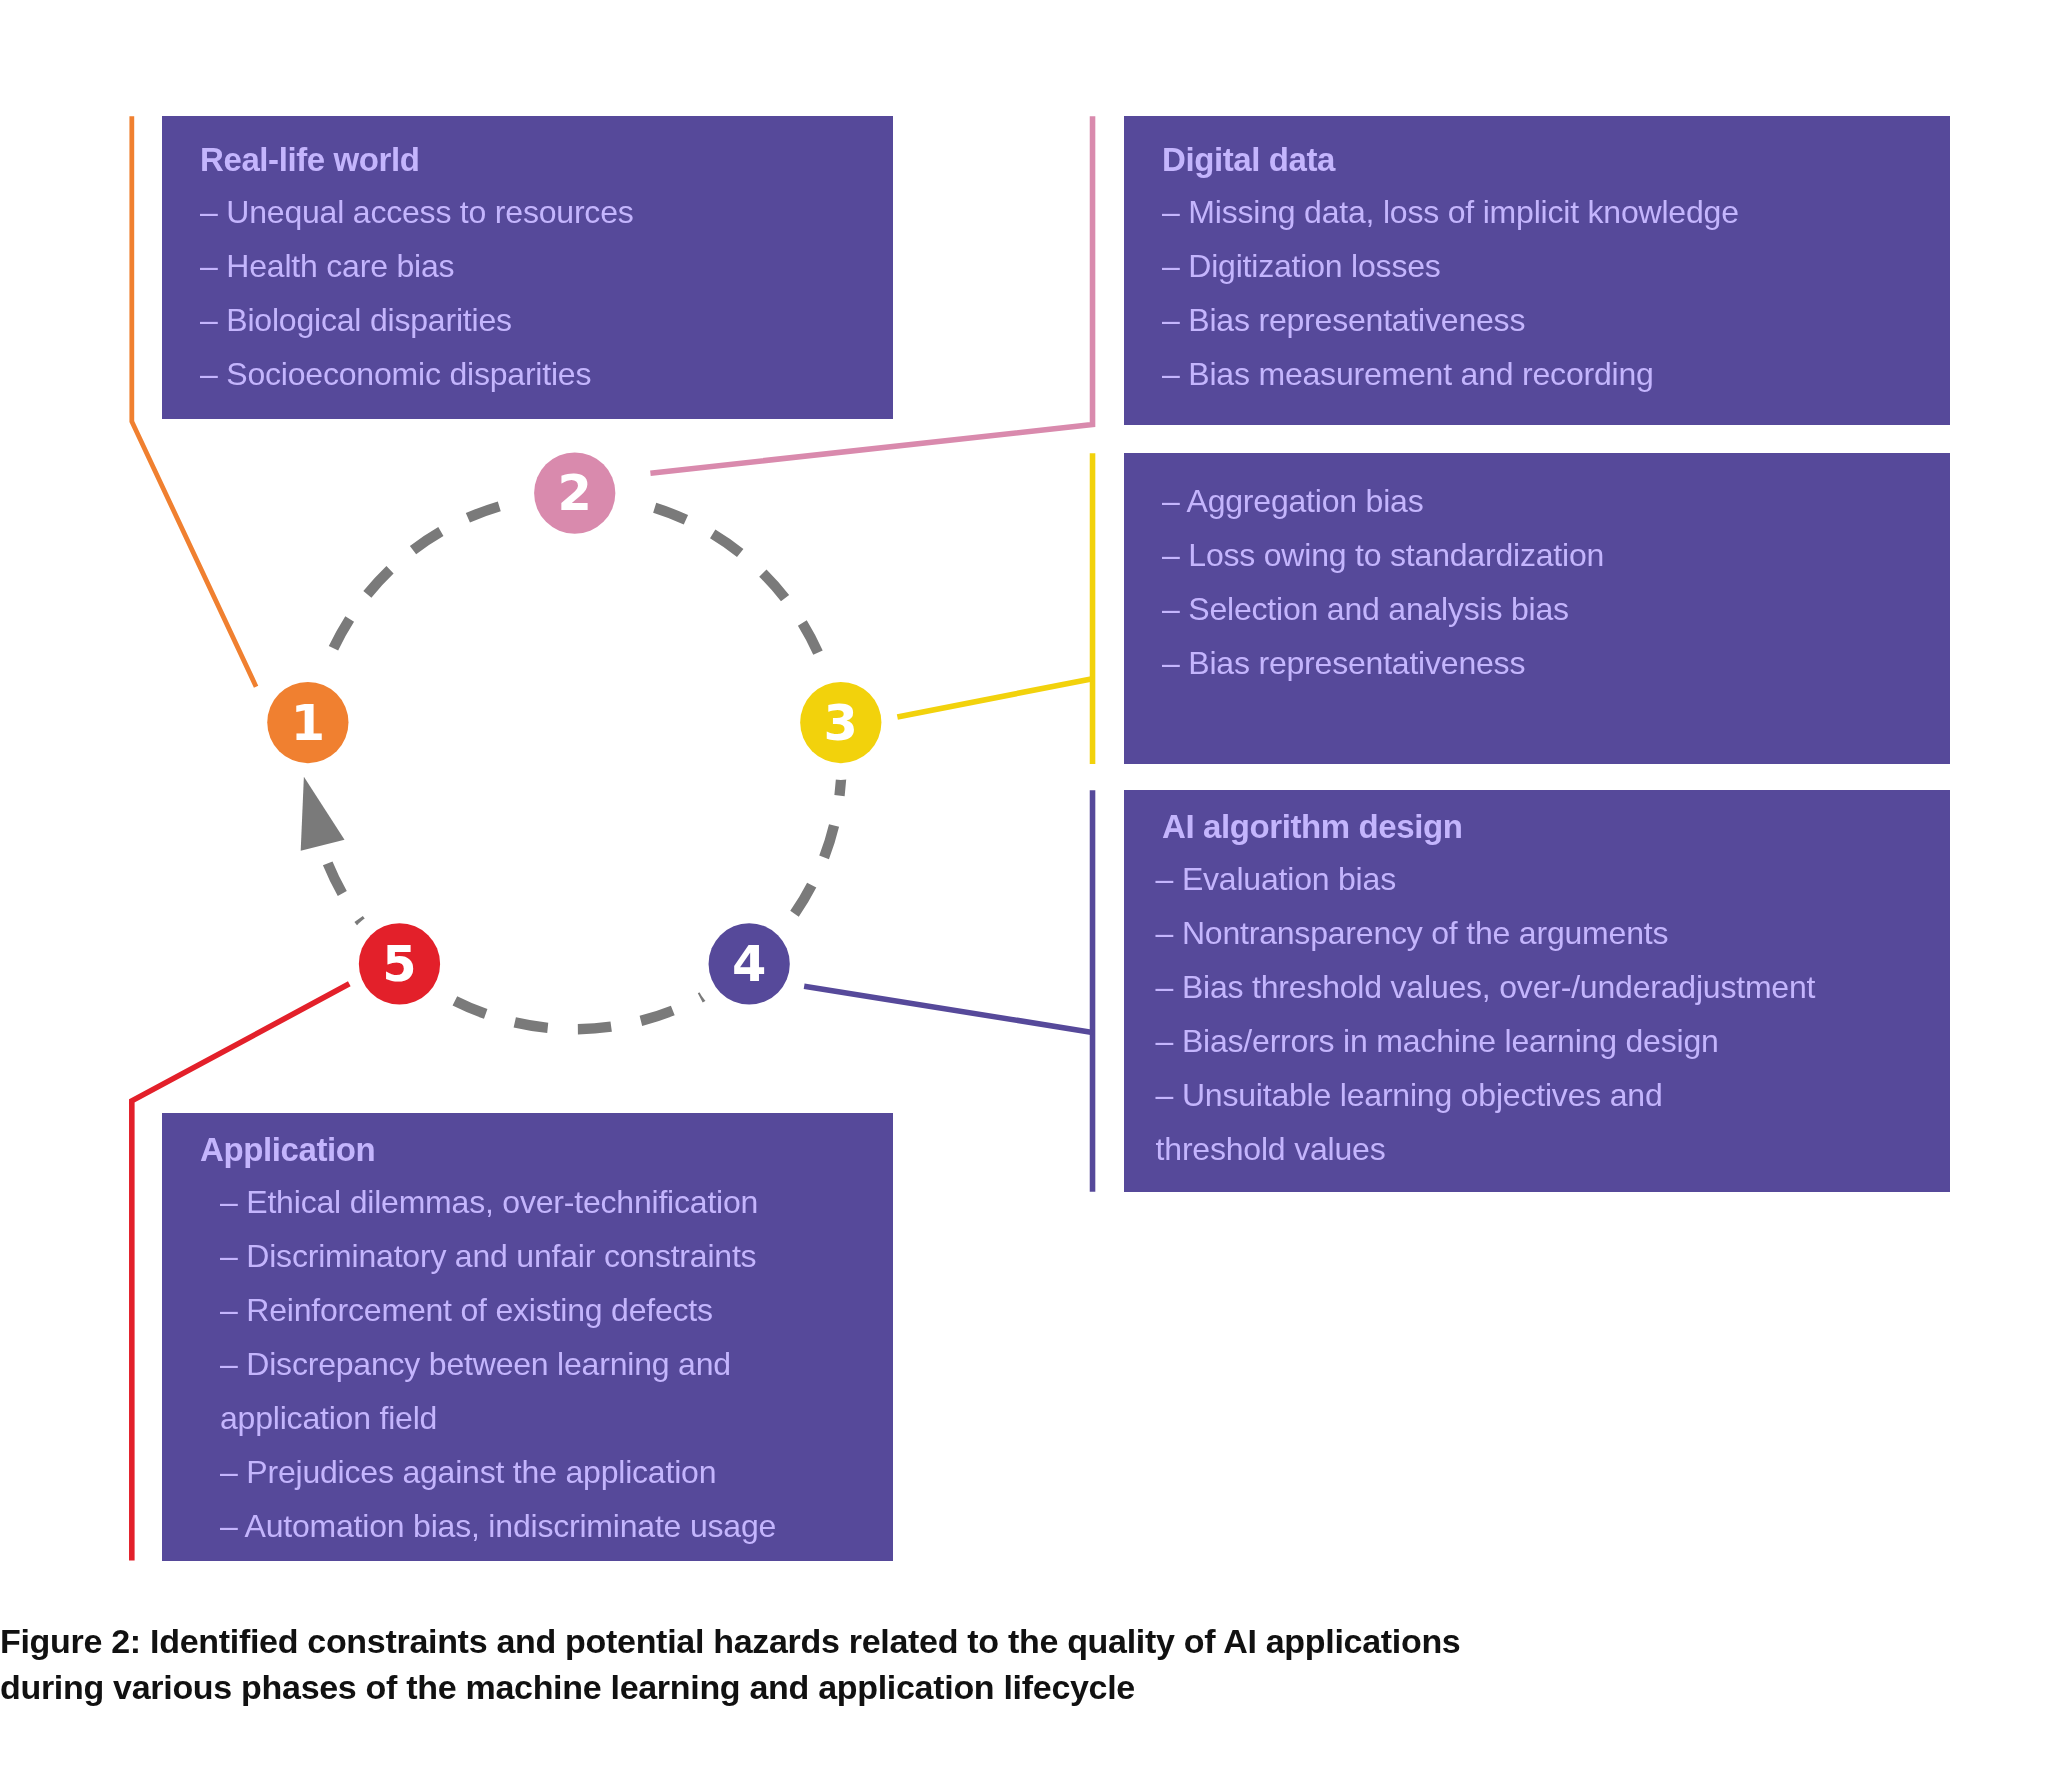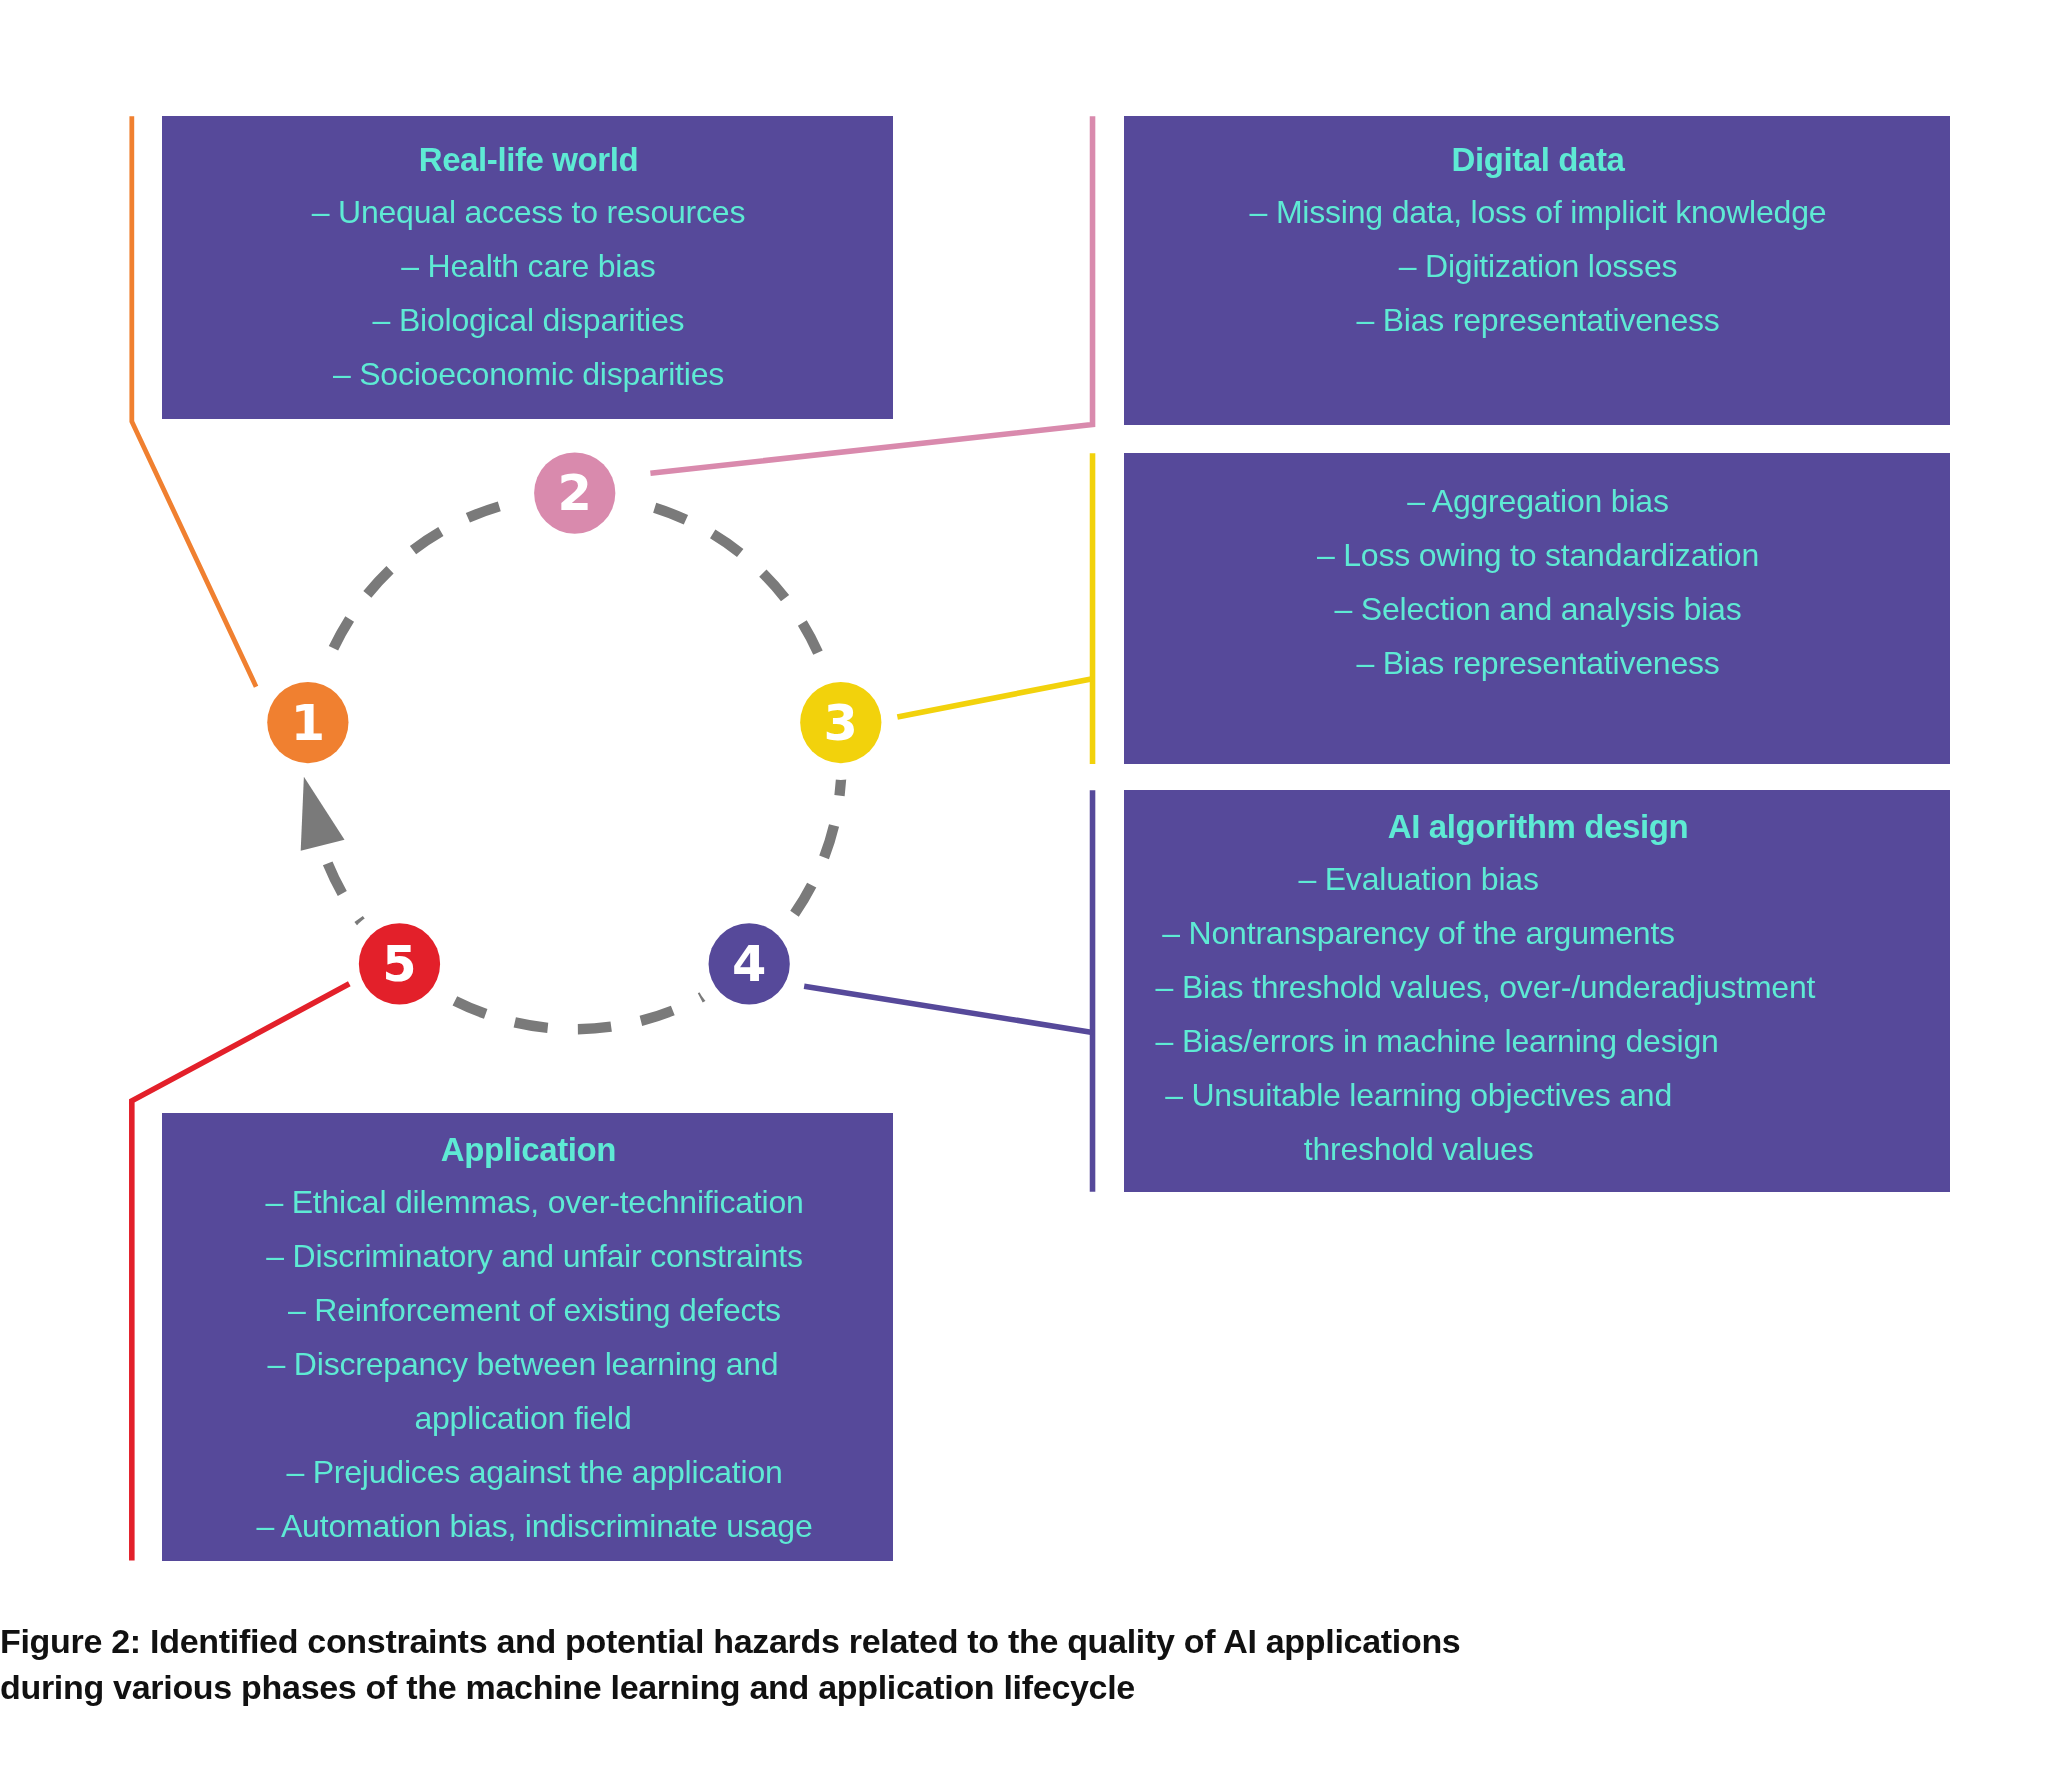--- a/index.html
+++ b/index.html
@@ -1,17 +1,17 @@
 <!DOCTYPE html>
 <html style="font-size:12.7px"><head>
 <meta charset="utf-8">
 <style>
   html, body { margin: 0; padding: 0; background: #ffffff; }
   body { width: 2056px; height: 1786px; position: relative; overflow: hidden; font-family: "Liberation Sans", sans-serif; }
-  .box { position: absolute; background: #56499a; color: #5eead4; box-sizing: border-box; padding: 21px 36px 0 38px; text-align: center; }
+  .box { position: absolute; background: #56499a; color: #c4b5fd; box-sizing: border-box; padding: 21px 36px 0 38px; }
   .box h3 { margin: 0 0 3.2px 0; font-size: 33px; font-weight: bold; line-height: 45px; letter-spacing: -0.4px; }
   .box ul { list-style: none; margin: 0; padding: 0; }
   .box li { font-size: 32px; line-height: 54px; font-weight: normal; letter-spacing: -0.2px; white-space: nowrap; }
   .box li.wrap { white-space: normal; }
   #diagram { position: absolute; left: 0; top: 0; }
   .caption { position: absolute; left: 0; width: 2056px; top: 1618px; text-align: left; font-weight: bold; font-size: 34px; line-height: 46px; color: #111111; letter-spacing: -0.3px; }
   .caption div { display: block; }
   .num { font-family: "DejaVu Sans", sans-serif; font-weight: bold; fill: #ffffff; font-size: 62px; text-anchor: middle; dominant-baseline: central; }
 </style>
 </head>
@@ -72,20 +72,21 @@
     <li>– Socioeconomic disparities</li>
   </ul>
 </div>
 
 <div class="box" style="left: 1124px; top: 116px; width: 826px; height: 309px; background: rgb(86, 73, 154);">
   <h3>Digital data</h3>
   <ul>
     <li>– Missing data, loss of implicit knowledge</li>
     <li>– Digitization losses</li>
     <li>– Bias representativeness</li>
+    <li>– Bias measurement and recording</li>
   </ul>
 </div>
 
 <div class="box" style="left: 1124px; top: 453px; width: 826px; height: 311px; background: rgb(86, 73, 154);">
   <ul>
     <li>– Aggregation bias</li>
     <li>– Loss owing to standardization</li>
     <li>– Selection and analysis bias</li>
     <li>– Bias representativeness</li>
   </ul>

